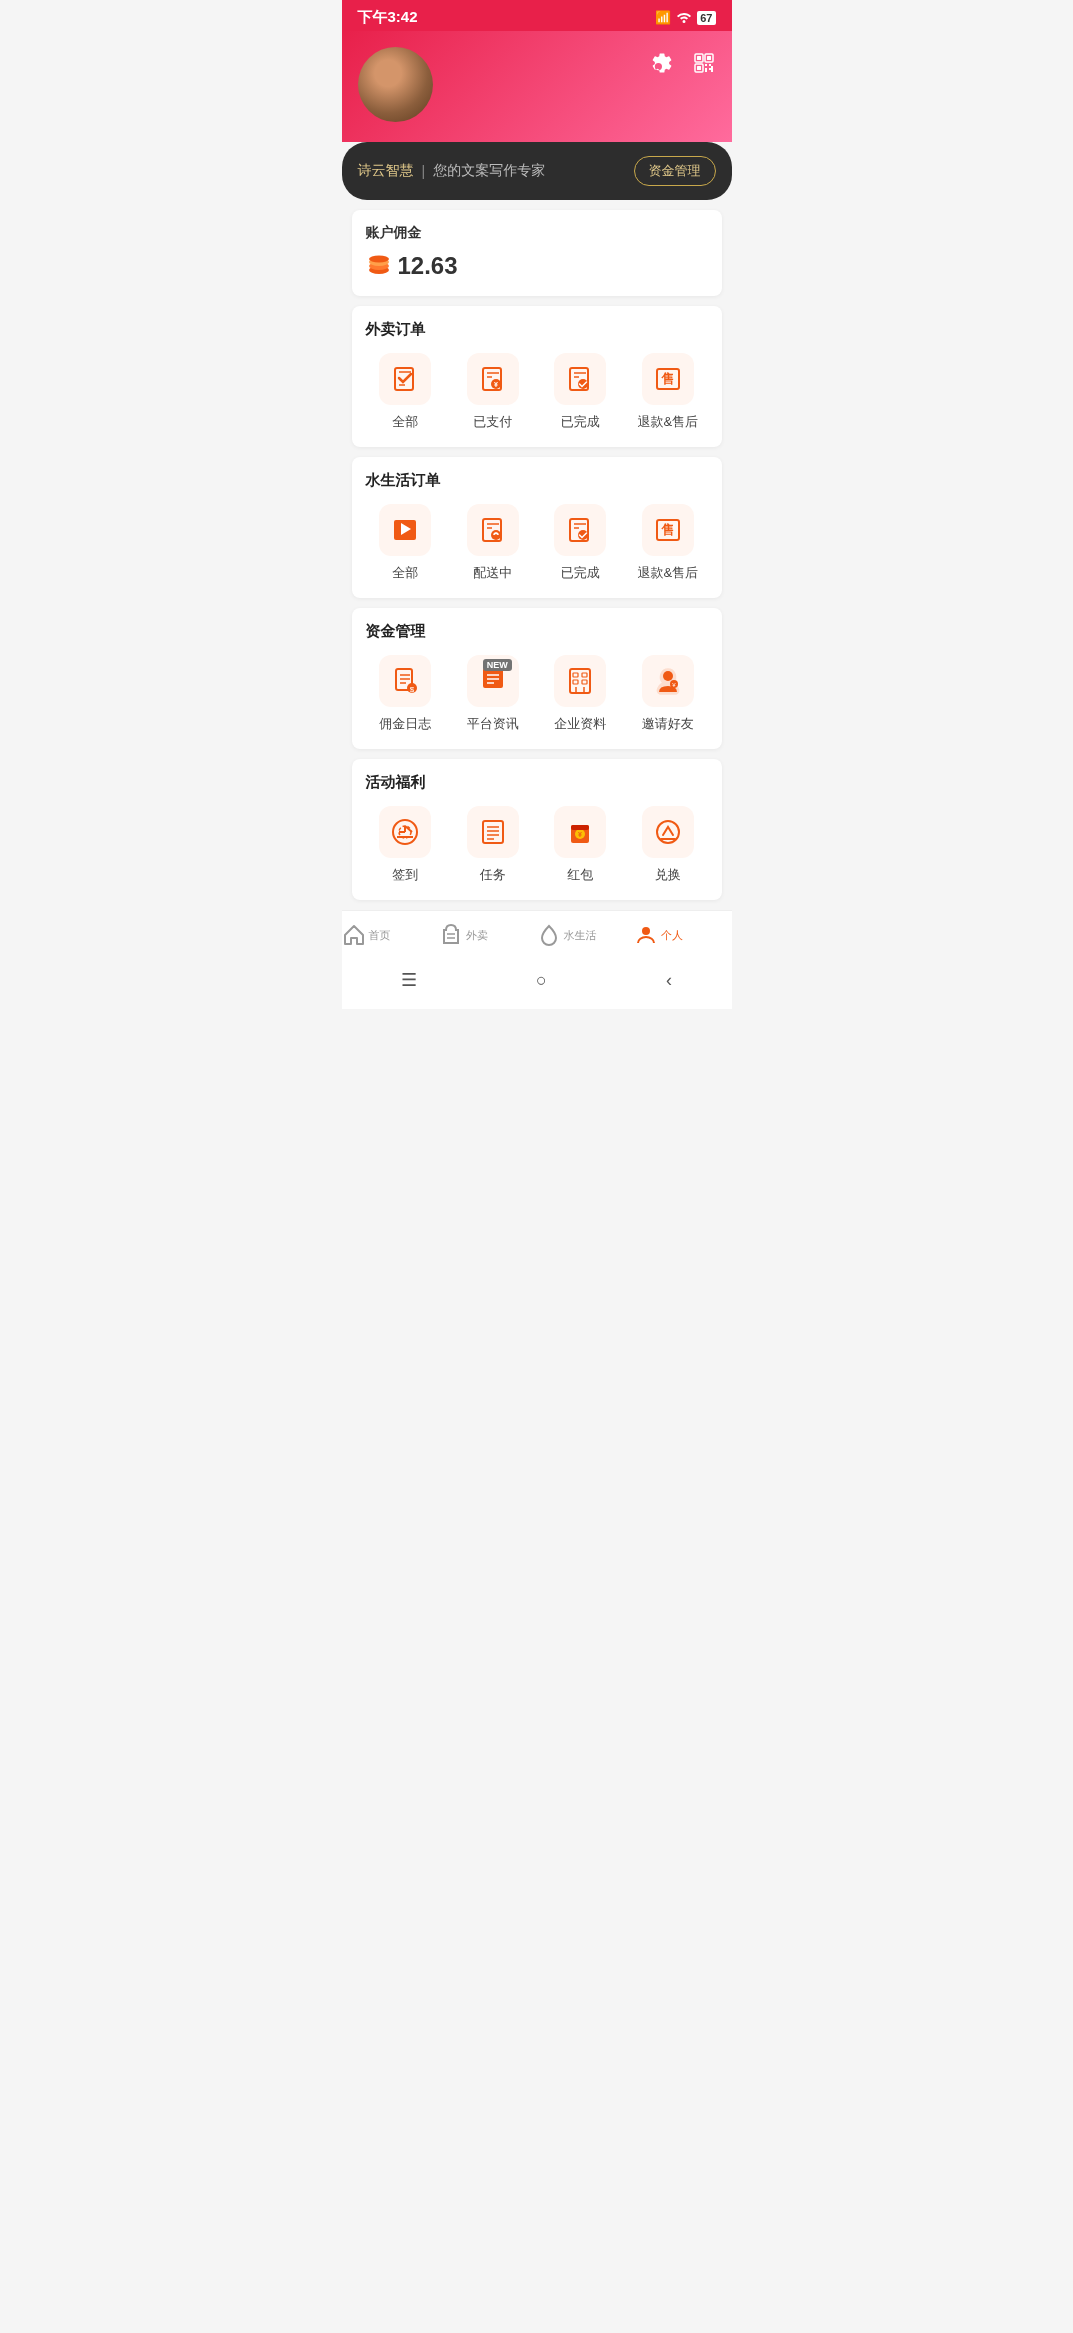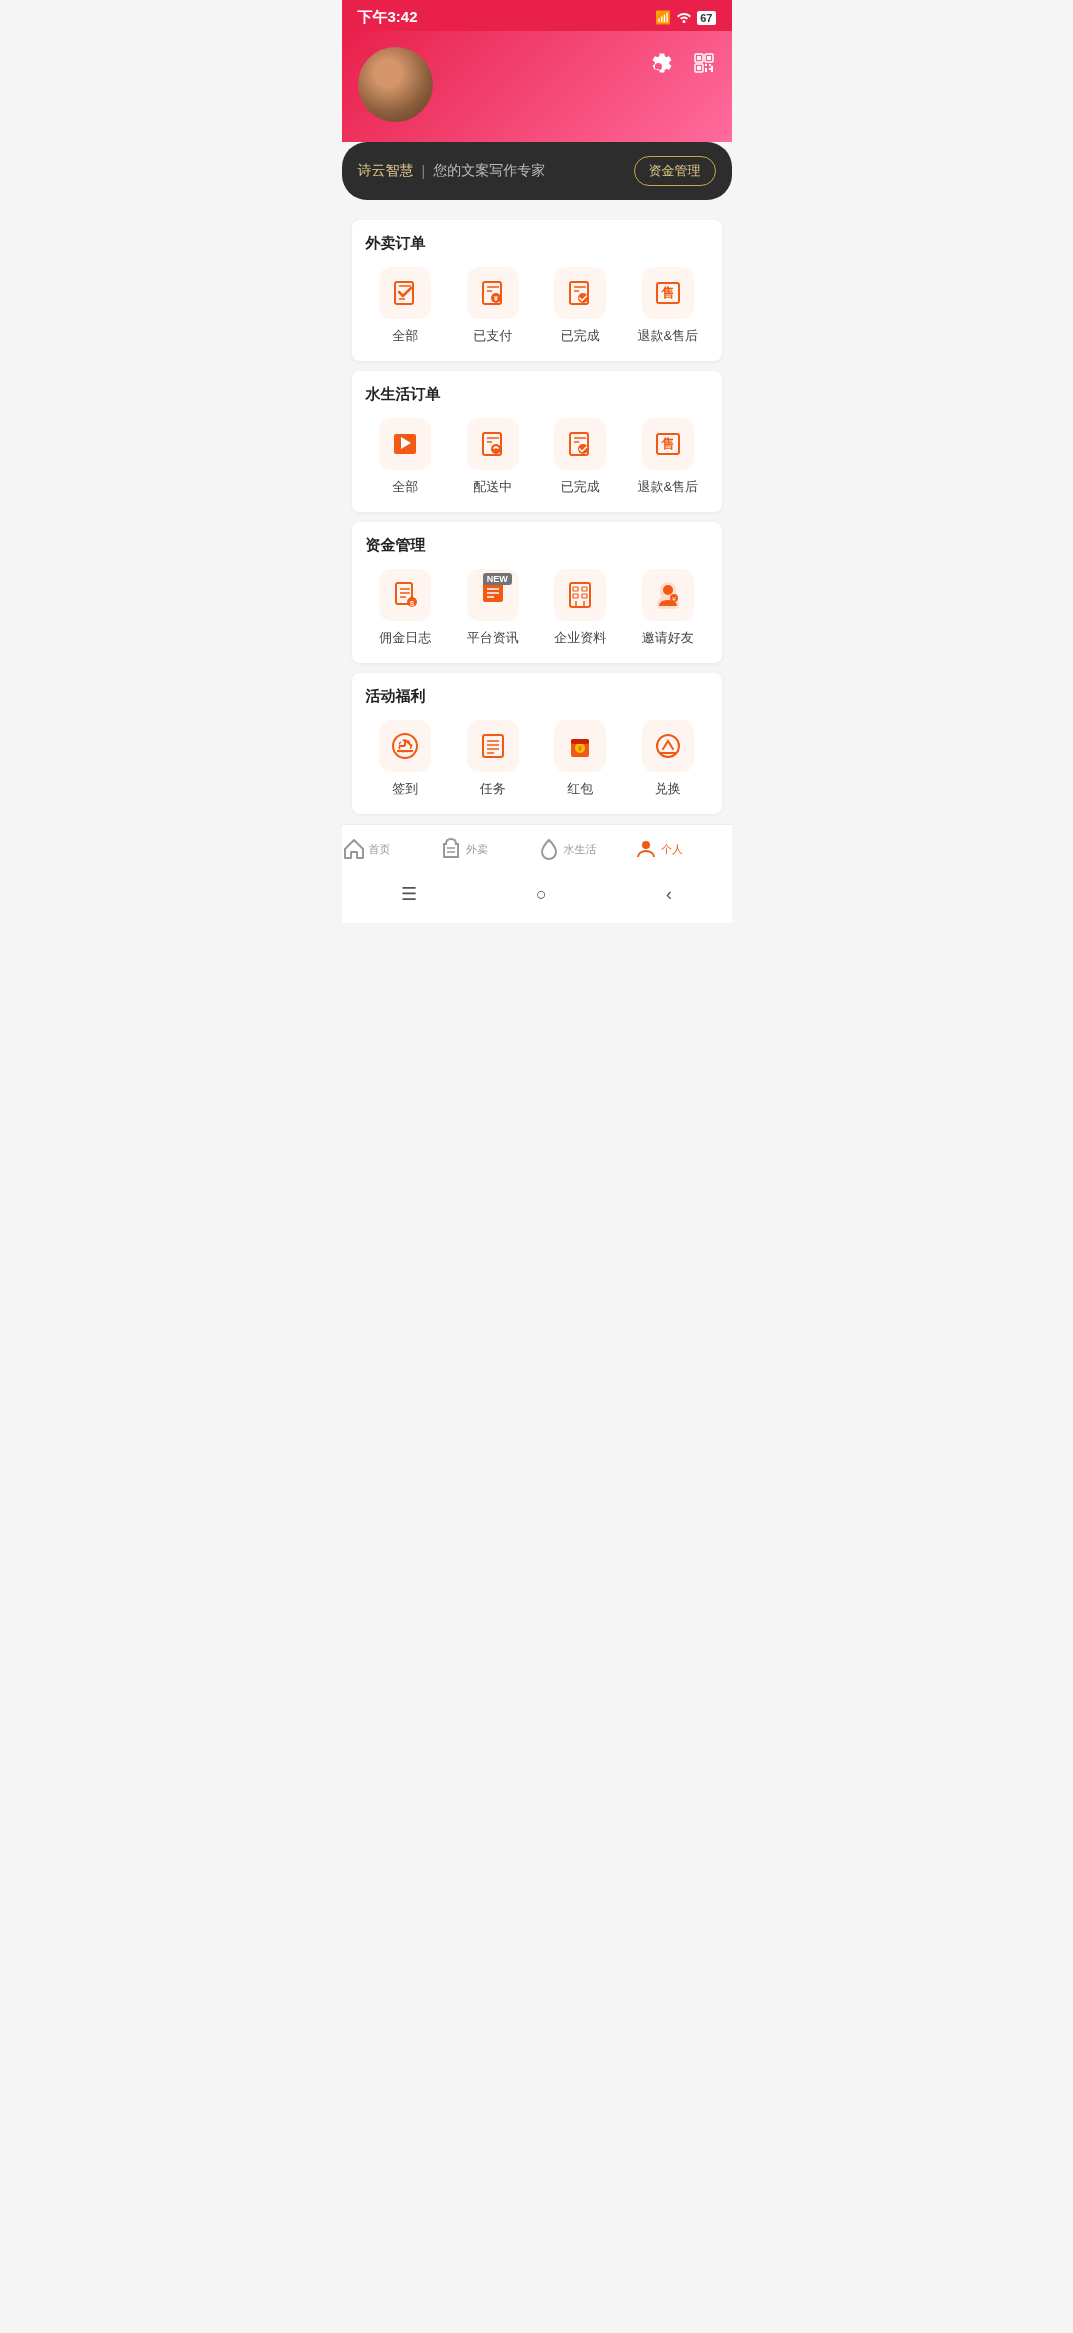--- a/index.html
+++ b/index.html
@@ -319,20 +319,35 @@
 <div class="banner">
   <div style="display:flex;align-items:center;">
     <span class="banner-text">诗云智慧</span>
     <span class="banner-sep">|</span>
     <span class="banner-sub">您的文案写作专家</span>
   </div>
   <div class="banner-btn">资金管理</div>
 </div>
 
 <div class="account-cards">
+  <div class="account-card">
+    <div class="account-card-title">账户佣金</div>
+    <div class="account-card-value">
+      <span style="color:#f05a14;font-size:22px;">
+        
+        <svg width="26" height="22" viewBox="0 0 26 22" fill="none">
+          <ellipse cx="13" cy="18" rx="10" ry="4" fill="#f05a14"></ellipse>
+          <ellipse cx="13" cy="14" rx="10" ry="4" fill="#ff7a2f"></ellipse>
+          <ellipse cx="13" cy="10" rx="10" ry="4" fill="#ffa04a"></ellipse>
+          <ellipse cx="13" cy="7" rx="10" ry="3.5" fill="#f05a14"></ellipse>
+        </svg>
+      </span>
+      <span>12.63</span>
+    </div>
+  </div>
 </div>
 
 <div class="section">
   <div class="section-title">外卖订单</div>
   <div class="icon-grid">
 
     <div class="icon-item">
       <div class="icon-circle">
         <svg width="30" height="30" viewBox="0 0 30 30" fill="none">
           <rect x="5" y="4" width="18" height="22" rx="2" stroke="#f05a14" stroke-width="2" fill="none"></rect>

